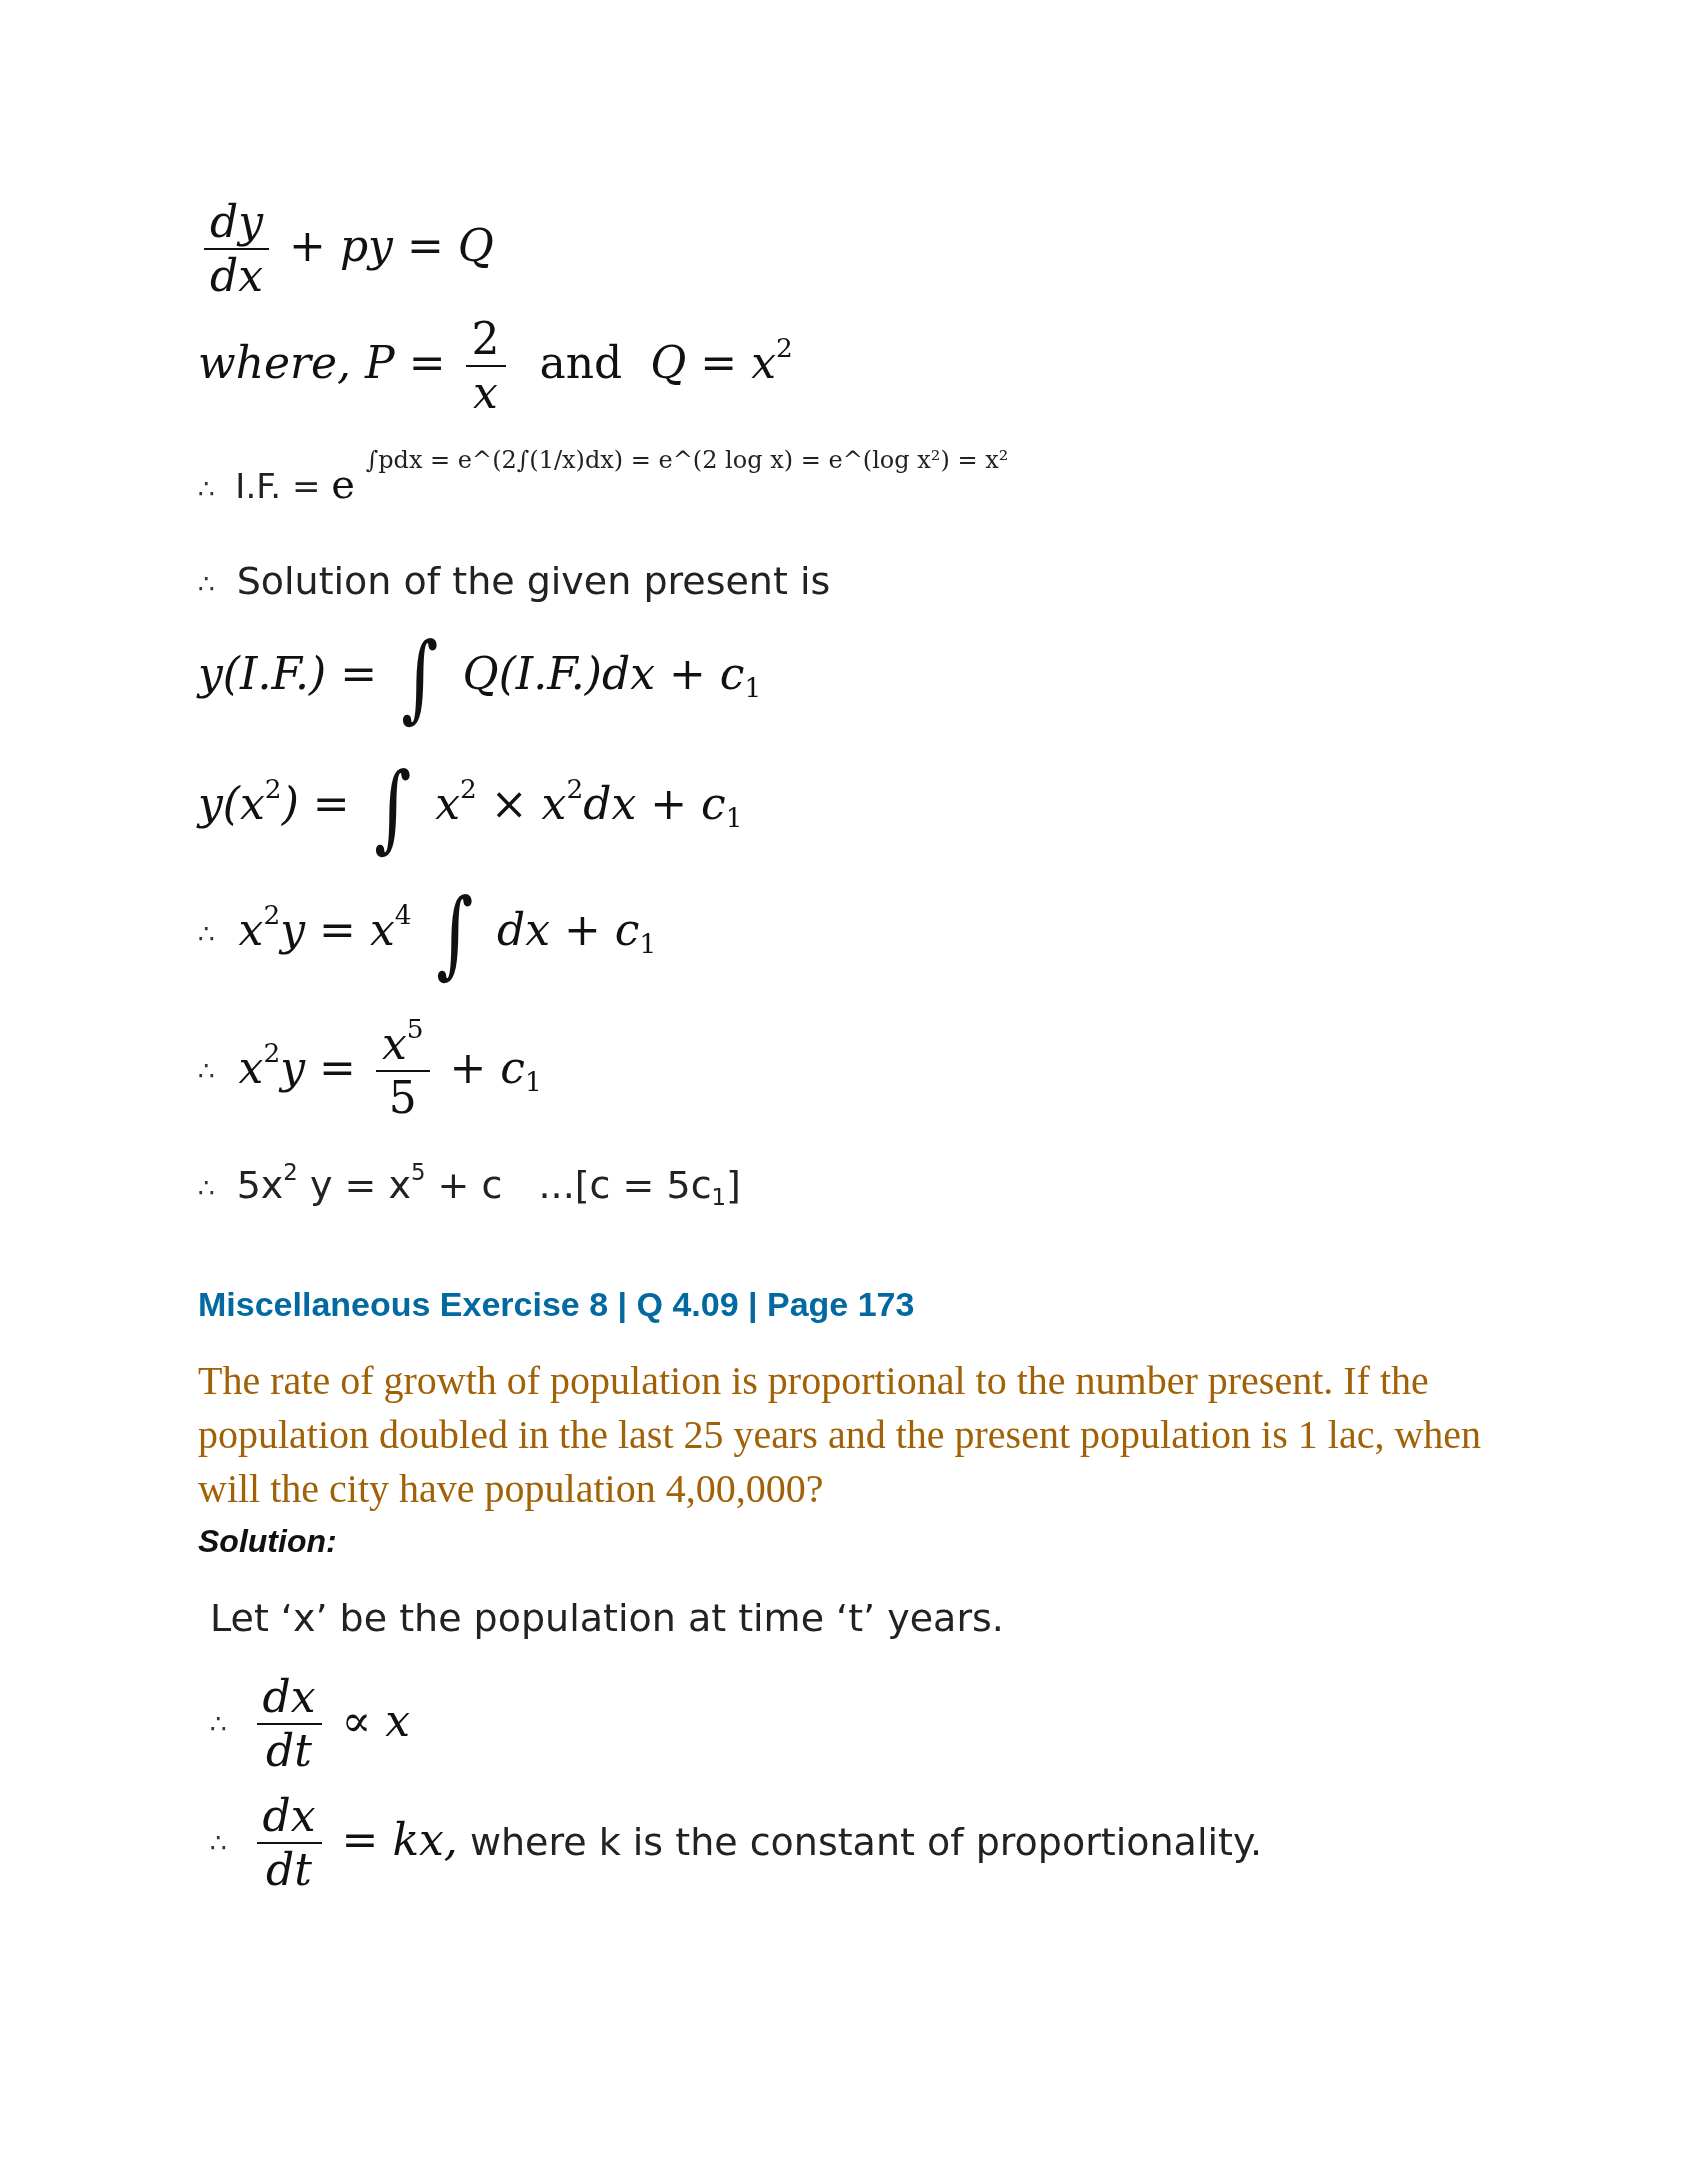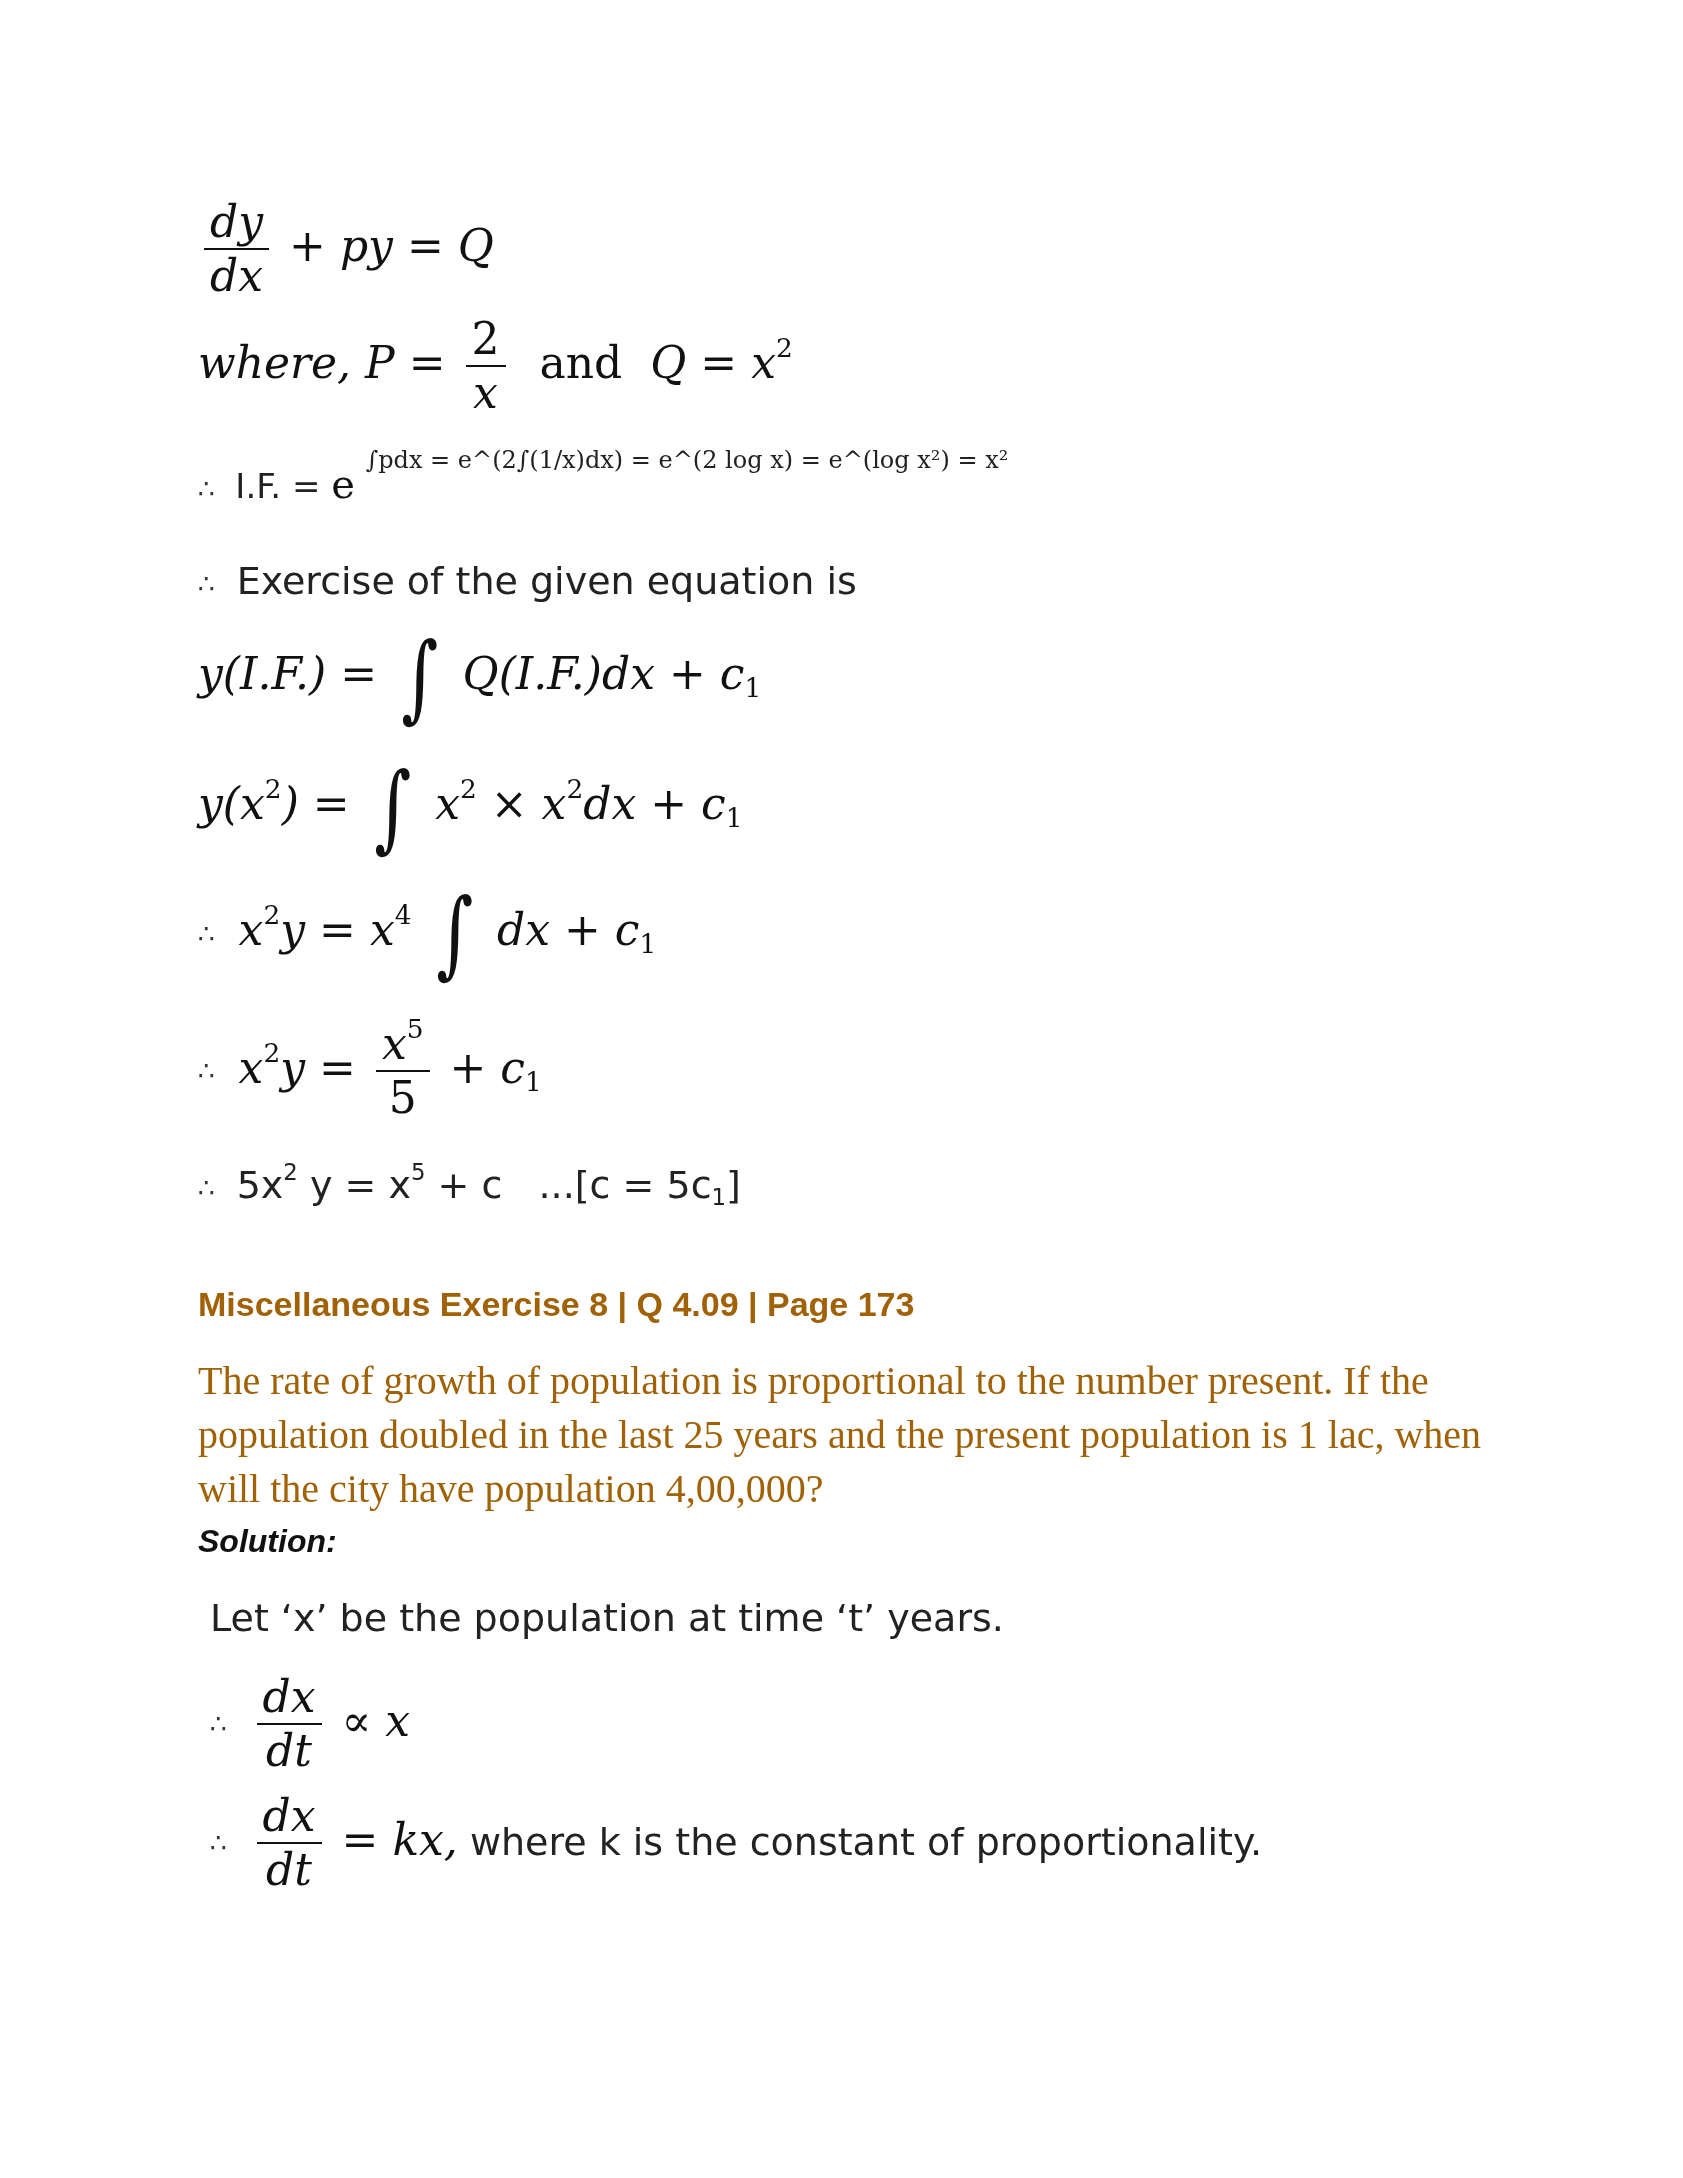--- a/index.html
+++ b/index.html
@@ -10,21 +10,21 @@
   .frac { display:inline-flex; flex-direction:column; align-items:center; vertical-align:middle; margin:0 6px; }
   .frac .num { padding:0 6px 2px; border-bottom:2px solid #111; line-height:1.1; }
   .frac .den { padding:2px 6px 0; line-height:1.1; }
   .int { font-size:95px; font-style:normal; vertical-align:middle; display:inline-block; transform:scaleX(0.75); margin:0 4px; line-height:1; }
   sup { font-size:0.6em; vertical-align:0.8em; line-height:0; }
   sub { font-size:0.6em; vertical-align:-0.3em; line-height:0; }
   .sans { font-family:"DejaVu Sans","Liberation Sans",sans-serif; font-size:38px; color:#222; }
   .therefore { font-family:"DejaVu Sans",sans-serif; font-size:26px; color:#333; margin-right:10px; vertical-align:middle; }
   .if-line { font-family:"DejaVu Sans","Liberation Sans",sans-serif; font-size:34px; color:#222; }
   .if-exp { font-family:"DejaVu Serif","Liberation Serif",serif; font-size:24px; vertical-align:30px; color:#222; }
-  .heading { font-family:"Liberation Sans",sans-serif; font-weight:bold; font-size:34px; color:#a16207; }
+  .heading { font-family:"Liberation Sans",sans-serif; font-weight:bold; font-size:34px; color:#0369a1; }
   .para { font-family:Liberation Serif, serif; font-size:40px; color:#a16207; line-height:54px; white-space:normal; width:1307px; }
   .soln { font-family:"Liberation Sans",sans-serif; font-weight:bold; font-size:32px; color:#111; }
 </style>
 </head>
 <body>
 
 <div class="blk math" style="top:198px;">
   <span class="frac">
     <i class="num">dy</i>
     <i class="den">dx</i>
@@ -44,21 +44,21 @@
 
 <div class="blk if-line" style="top:446px;">
   <span class="therefore">∴</span>
   <span>I.F. =</span>
   <span class="math" style="font-size:40px;">e</span>
   <span class="if-exp">∫pdx = e^(2∫(1/x)dx) = e^(2 log x) = e^(log x²) = x²</span>
 </div>
 
 <div class="blk sans" style="top:559px;">
   <span class="therefore">∴</span>
-  <span>Exercise of the given equation is</span>
+  <span>Solution of the given present is</span>
 </div>
 
 <div class="blk math" style="top:630px;">
   <i>y(I.F.) = </i>
   <span class="int">∫</span>
   <i>Q(I.F.)dx + c</i><sub>1</sub>
 </div>
 
 <div class="blk math" style="top:760px;">
   <i>y(x</i><sup>2</sup><i>) = </i>

